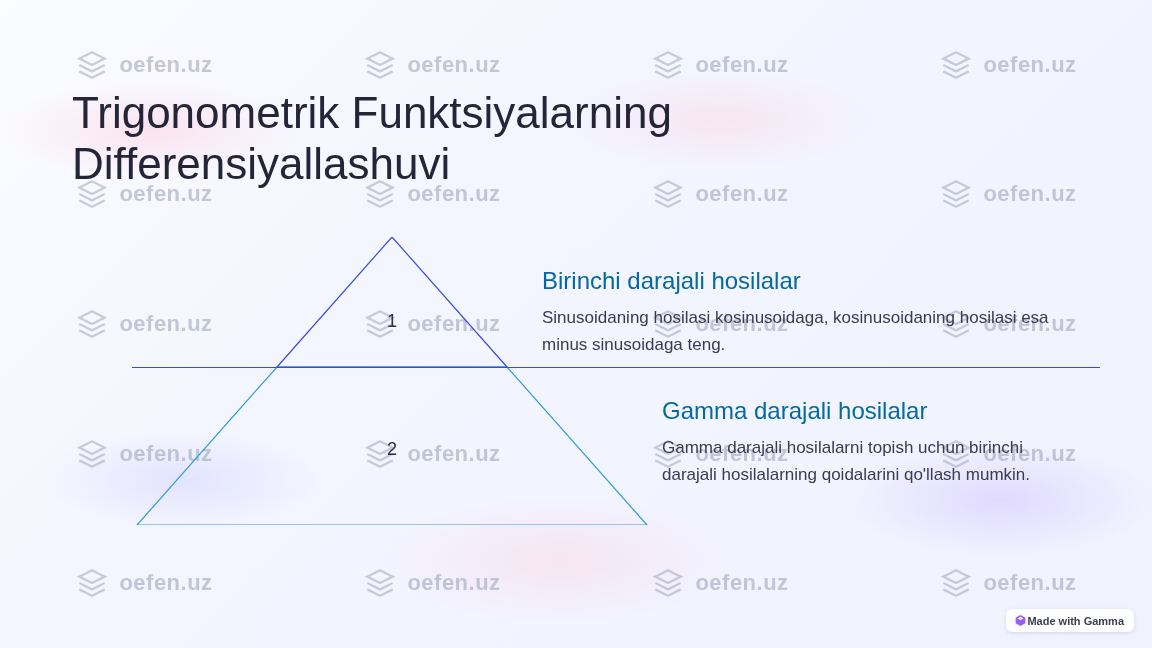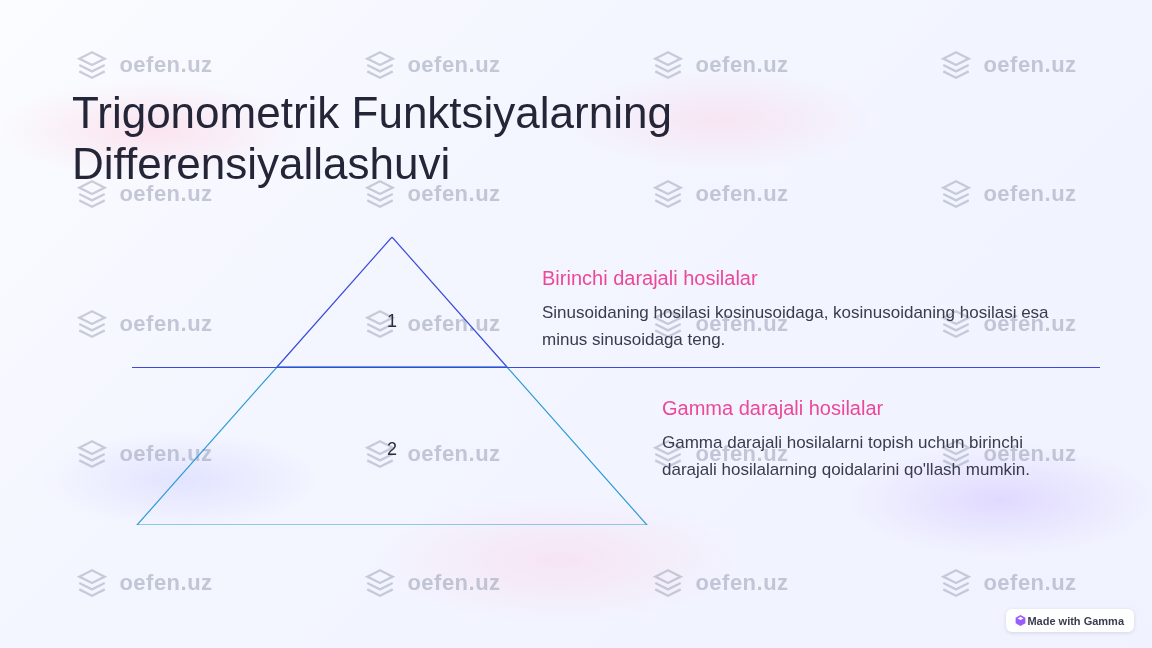--- a/index.html
+++ b/index.html
@@ -58,21 +58,21 @@
 
   .tier {
     position: absolute;
     left: 470px;
     right: 20px;
   }
   .tier-1 { top: 30px; }
   .tier-2 { top: 160px; left: 590px; }
 
   .tier h3 {
-    font-size: 20px; font-weight: 500; color: #ec4899;
+    font-size: 24px; font-weight: 500; color: #0369a1;
     margin-bottom: 10px;
   }
   .tier p {
     font-size: 17px; line-height: 1.55; color: #3a3c4e;
     max-width: 520px;
   }
 
   
   .badge {
     position: absolute;

